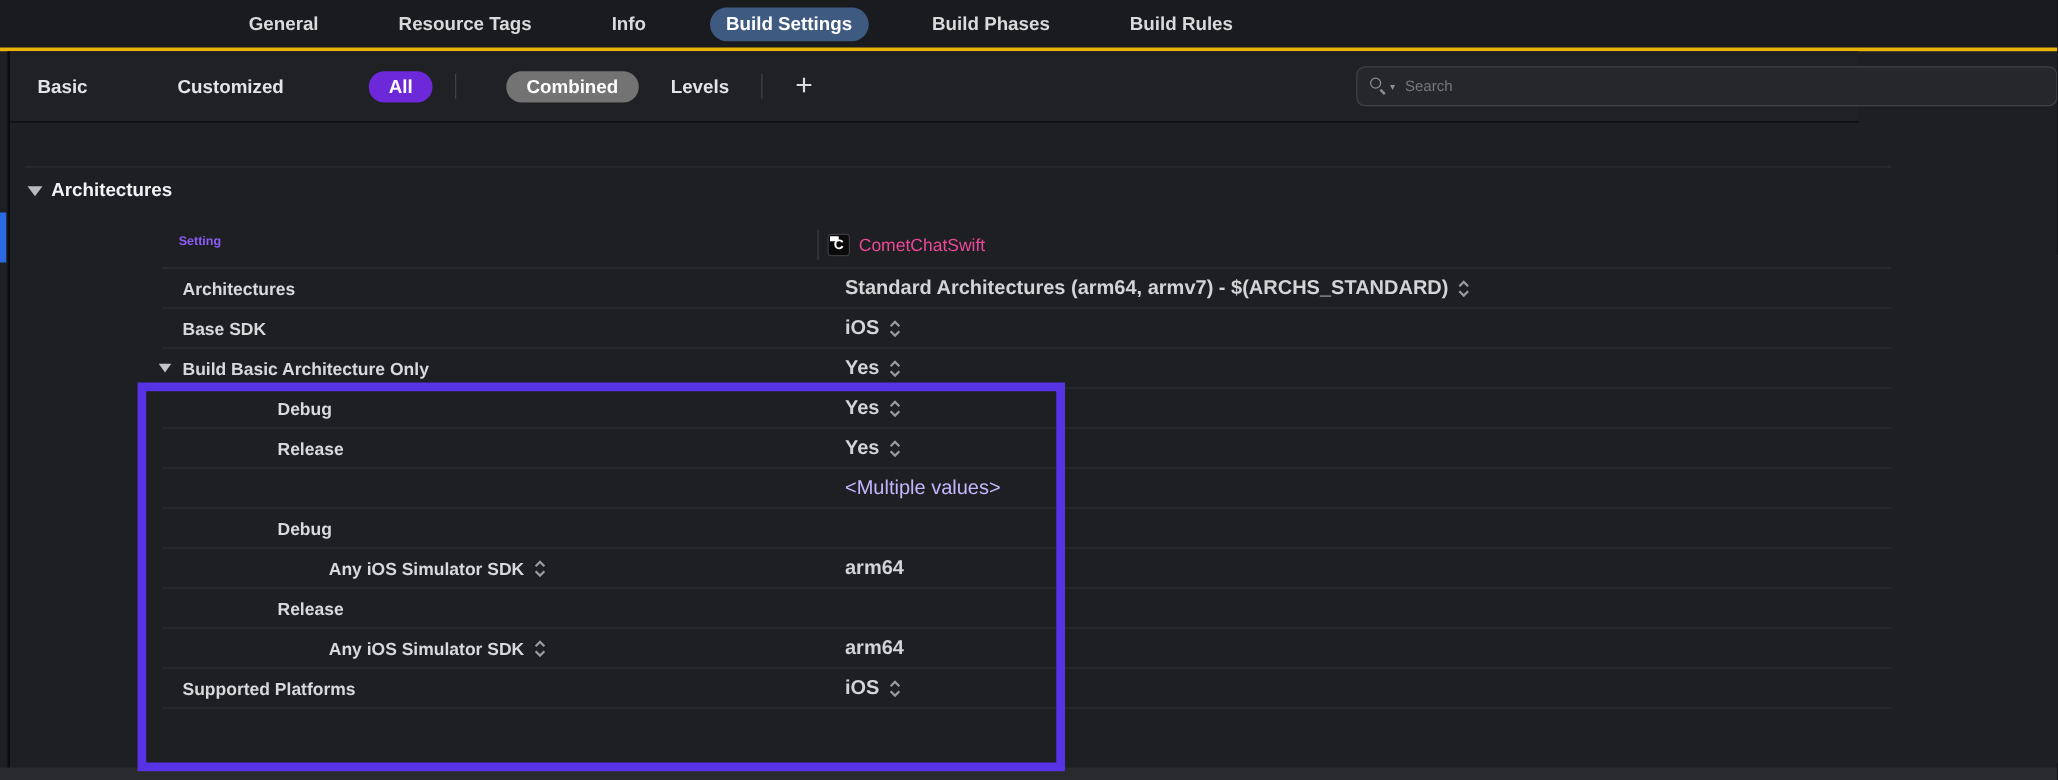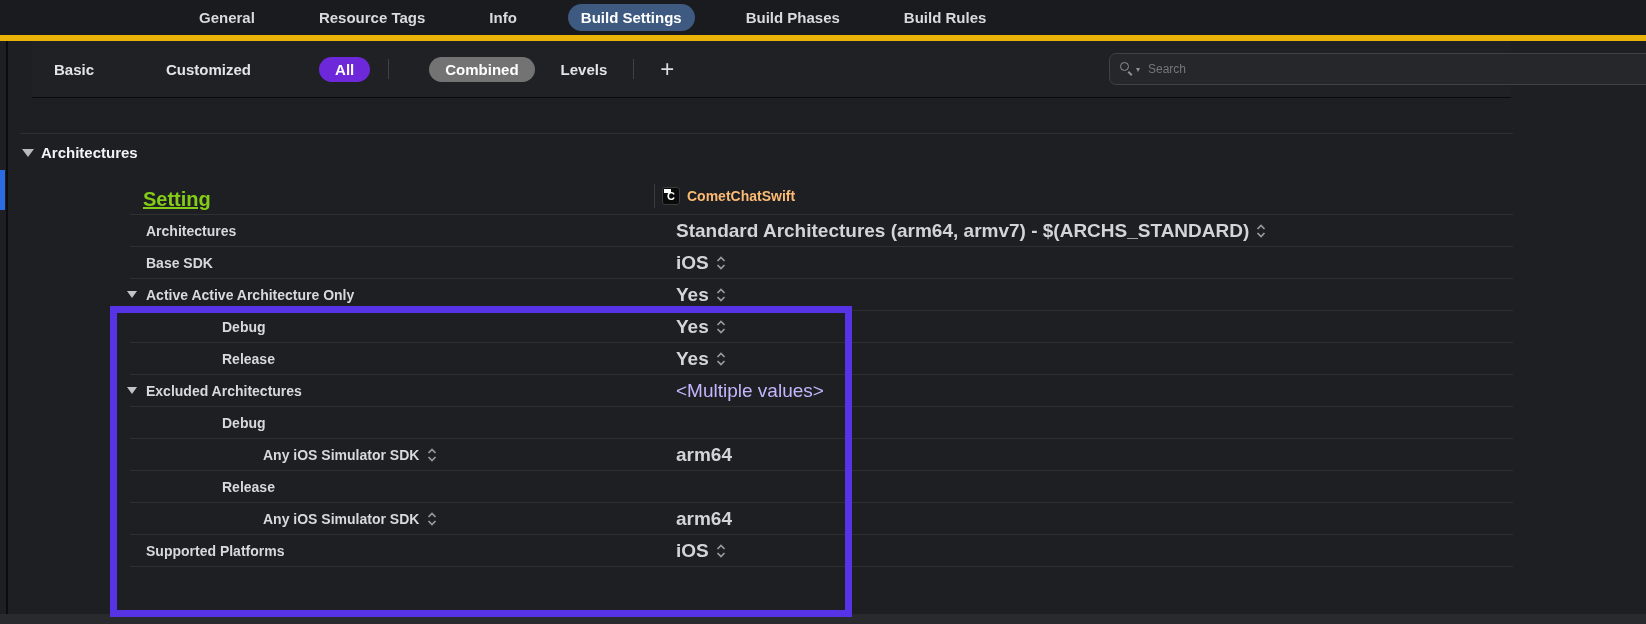--- a/index.html
+++ b/index.html
@@ -6,31 +6,31 @@
   html,body { background:#101013; }
   #app {
     position:relative; width:1646px; height:624px; overflow:hidden;
     background:#1d1f22;
     font-family:"Liberation Sans","DejaVu Sans",sans-serif;
     -webkit-font-smoothing:antialiased;
   }
   
   .tabbar {
     position:absolute; top:0; left:0; width:1646px; height:41px;
-    background:#1a1b1e; border-bottom:6px solid #eab308;
+    background:#1a1b1e; border-bottom:3px solid #eab308;
     display:flex; align-items:center; gap:38px; padding-left:186px;
   }
   .tab { color:#d9dadb; font-size:15px; font-weight:700; white-space:nowrap;
          padding:5px 13px; border-radius:15px; cursor:default; }
   .tab.selected { background:#3e5a80; color:#ffffff; }
   
   .filterbar {
     position:absolute; top:41px; left:8px; width:1479px; height:57px;
     background:#202125; border-bottom:1px solid #0a0a0c;
-    display:flex; align-items:center;margin-left:24px;
+    display:flex; align-items:center;
   }
   .scope { color:#e3e4e5; font-size:15px; font-weight:700; white-space:nowrap; }
   .scope-basic { margin-left:22px; }
   .scope-customized { margin-left:72px; }
   .pill { font-size:15px; font-weight:700; color:#ffffff; border-radius:13px;
           padding:4px 16px; white-space:nowrap; }
   .pill-all { background:#6d28d9; margin-left:68px;text-align:right; }
   .pill-combined { background:#737373; margin-left:40px; }
   .vsep { width:1px; height:20px; background:#404145; }
   .vsep1 { margin-left:18px; }
@@ -58,40 +58,40 @@
   .leftline { position:absolute; left:6px; top:41px; width:2px; height:583px; background:#0c0c0e; }
   .bluebar { position:absolute; left:0; top:170px; width:5px; height:40px; background:#2b6ae3; }
   .topsep { position:absolute; left:20px; top:133px; width:1493px; height:1px; background:#2e3034; }
   .section-header { position:absolute; left:22px; top:144px; display:flex; align-items:center; }
   .tri-down { width:0; height:0; border-left:6px solid transparent; border-right:6px solid transparent;
               border-top:8px solid #b9babc; }
   .section-title { color:#f2f3f4; font-size:15px; font-weight:700; margin-left:7px; }
   
   .hdr-row { position:absolute; left:130px; top:180px; width:1383px; height:35px;
              border-bottom:1px solid #2e3034; }
-  .hdr-setting { position:absolute; left:13px; top:8px; color:#84cc16; font-size:20px; font-weight:700;text-decoration:underline; }
+  .hdr-setting { position:absolute; left:13px; top:8px; color:#8b5cf6; font-size:10px; font-weight:700; }
   .hdr-target { position:absolute; left:524px; top:4px; display:flex; align-items:center; }
   .col-divider { width:1px; height:24px; background:#3b3c40; margin-right:7px; }
   .app-icon { position:relative; width:18px; height:18px; background:#0a0a0a; border-radius:3px;
               border:1px solid #3a3b3e; color:#ffffff; font-size:11px; font-weight:700;
               display:flex; align-items:center; justify-content:center; }
   .app-icon .flap { position:absolute; left:1px; top:1px; width:7px; height:4px; background:#ffffff; }
-  .hdr-target-name { color:#fdba74; font-size:14px; font-weight:700; margin-left:7px; }
+  .hdr-target-name { color:#ec4899; font-size:14px; font-weight:400; margin-left:7px; }
   
   .rows { position:absolute; left:130px; top:215px; width:1383px; }
   .row { position:relative; height:32px; border-bottom:1px solid #2c2e32; }
   .row-label { position:absolute; top:0; height:31px; display:flex; align-items:center;
                color:#d8d9db; font-size:14px; font-weight:700; white-space:nowrap; }
   .ind1 .row-label { left:16px; }
   .ind2 .row-label { left:92px; }
   .ind3 .row-label { left:133px; }
   .row-disclosure { width:0; height:0; border-left:5px solid transparent; border-right:5px solid transparent;
                     border-top:7px solid #c3c4c6; margin-right:9px; margin-left:-19px; }
   .row-value { position:absolute; left:546px; top:0; height:31px; display:flex; align-items:center;
-               color:#d3d4d6; font-size:19px; font-weight:700; white-space:nowrap;text-align:right; }
+               color:#d3d4d6; font-size:16px; font-weight:700; white-space:nowrap;text-align:right; }
   .row-value.dim { color:#c4b5fd; font-weight:400; }
   .stepper { display:inline-block; margin-left:7px; }
   .label-stepper { margin-left:8px; }
   
   .highlight { position:absolute; left:110px; top:306px; width:742px; height:311px;
                border:7px solid #5633e4; z-index:10; pointer-events:none; }
   .footer-strip { position:absolute; left:0; top:614px; width:1646px; height:10px; background:#292a2d; }
 </style>
 </head>
 <body>
@@ -168,21 +168,21 @@
         <svg class="stepper" width="10" height="14" viewBox="0 0 10 14">
             <path d="M1.5 5 L5 1.5 L8.5 5" fill="none" stroke="#9a9b9e" stroke-width="1.7"></path>
             <path d="M1.5 9 L5 12.5 L8.5 9" fill="none" stroke="#9a9b9e" stroke-width="1.7"></path>
           </svg>
       </span>
     </div>
 
     <div class="row ind1">
       <span class="row-label">
         <span class="row-disclosure"></span>
-        <span>Active Active Architecture Only</span>
+        <span>Build Basic Architecture Only</span>
       </span>
       <span class="row-value">
         <span>Yes</span>
         <svg class="stepper" width="10" height="14" viewBox="0 0 10 14">
             <path d="M1.5 5 L5 1.5 L8.5 5" fill="none" stroke="#9a9b9e" stroke-width="1.7"></path>
             <path d="M1.5 9 L5 12.5 L8.5 9" fill="none" stroke="#9a9b9e" stroke-width="1.7"></path>
           </svg>
       </span>
     </div>
 
@@ -202,24 +202,20 @@
       <span class="row-value">
         <span>Yes</span>
         <svg class="stepper" width="10" height="14" viewBox="0 0 10 14">
             <path d="M1.5 5 L5 1.5 L8.5 5" fill="none" stroke="#9a9b9e" stroke-width="1.7"></path>
             <path d="M1.5 9 L5 12.5 L8.5 9" fill="none" stroke="#9a9b9e" stroke-width="1.7"></path>
           </svg>
       </span>
     </div>
 
     <div class="row ind1">
-      <span class="row-label">
-        <span class="row-disclosure"></span>
-        <span>Excluded Architectures</span>
-      </span>
       <span class="row-value dim">&lt;Multiple values&gt;</span>
     </div>
 
     <div class="row ind2">
       <span class="row-label">Debug</span>
     </div>
 
     <div class="row ind3">
       <span class="row-label">
         <span>Any iOS Simulator SDK</span>

